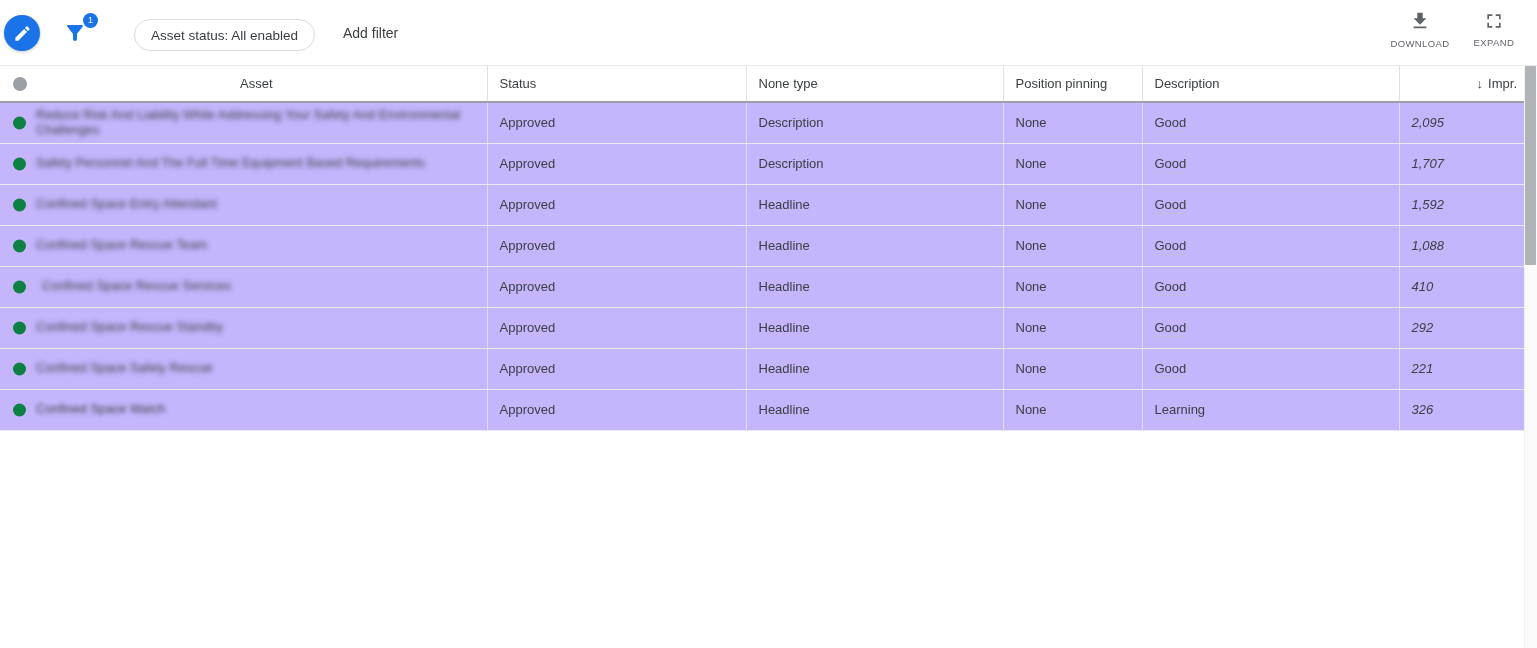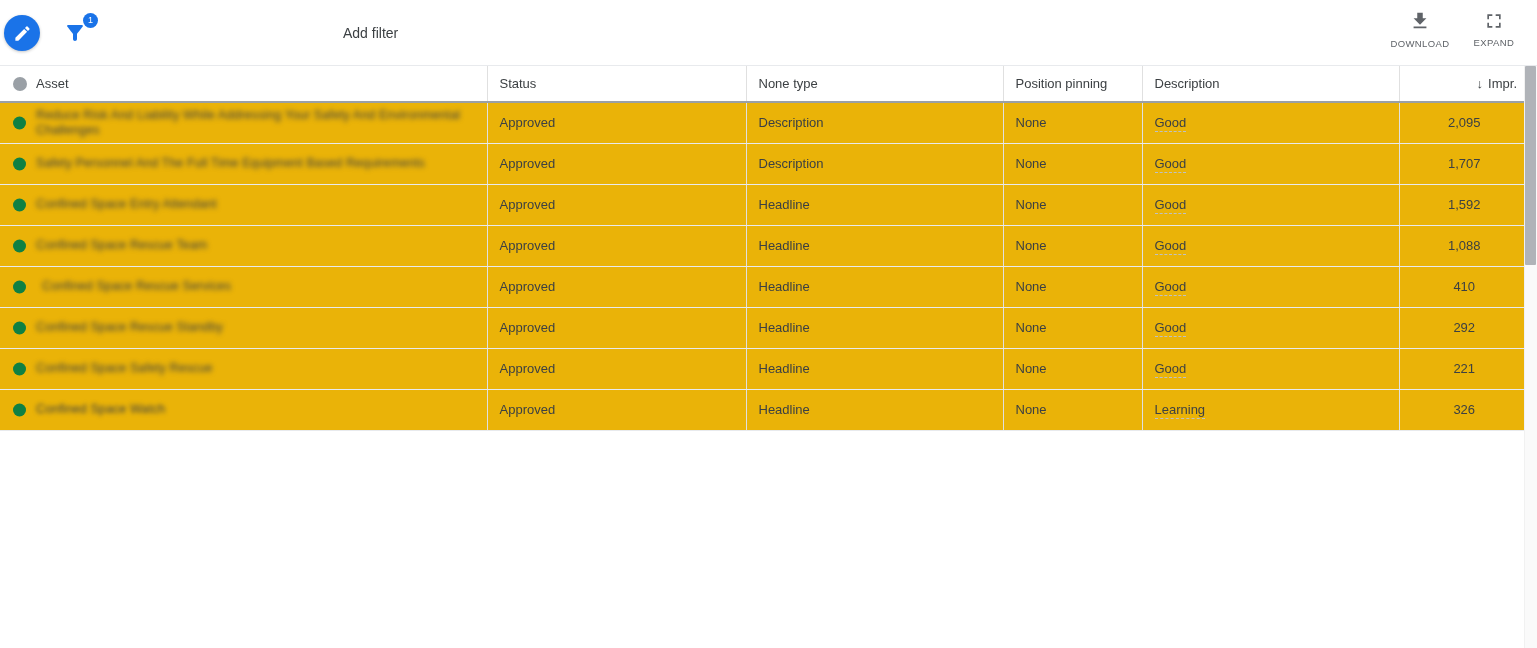--- a/index.html
+++ b/index.html
@@ -114,21 +114,21 @@
     border-right: 1px solid #e0e0e0;
     font-size: 13px;
     font-weight: normal;
     color: #3c4043;
     text-align: left;
     padding: 0 10px 0 12px;
     vertical-align: middle;
     white-space: nowrap;
   }
   .table thead th.num { text-align: right; border-right: none; padding-right: 14px; }
-  .table thead th.asset-h { padding-left: 36px; position: relative; }
+  .table thead th.asset-h { padding-left: 36px; position: relative; text-align: center; }
   .hdr-dot {
     position: absolute;
     left: 13px; top: 50%;
     transform: translateY(-50%);
     width: 14px; height: 14px;
     border-radius: 50%;
     background: #9aa0a6;
   }
   .sort-arrow {
     display: inline-block;
@@ -138,26 +138,27 @@
   }
 
   .table tbody td {
     height: 41px;
     border-bottom: 1px solid #e8eaed;
     border-right: 1px solid #e0e0e0;
     font-size: 13px;
     color: #3c4043;
     padding: 0 10px 0 12px;
     vertical-align: middle;
-    background: #eab308;
+    background: #c4b5fd;
   }
   .table tbody td.num {
-    text-align: center;
+    text-align: left;
     border-right: none;
     padding-right: 14px;
+    font-style: italic;
   }
   .table tbody tr.tall td { height: 41px; }
   .asset-cell {
     position: relative;
     padding-left: 36px !important;
   }
   .row-dot {
     position: absolute;
     left: 13px; top: 50%;
     transform: translateY(-50%);
@@ -217,20 +218,23 @@
       </svg>
     </button>
 
     <div class="filter-icon-wrap">
       <svg width="24" height="24" viewBox="0 0 24 24" style="position:absolute;left:0;top:4px;">
         <path fill="#1a73e8" d="M4.25 5.61C6.27 8.2 10 13 10 13v5c0 1.1.9 2 2 2s2-.9 2-2v-5s3.72-4.8 5.74-7.39c.51-.66.04-1.61-.79-1.61H5.04c-.83 0-1.3.95-.79 1.61z"></path>
       </svg>
       <span class="filter-badge">1</span>
     </div>
 
+    <div class="chip">
+      <span>Asset status: All enabled</span>
+    </div>
 
     <div class="add-filter">
       <span>Add filter</span>
     </div>
 
     <div class="tool-right">
       <div class="tool-btn">
         <svg width="22" height="22" viewBox="0 0 24 24">
           <path fill="#5f6368" d="M19 9h-4V3H9v6H5l7 7 7-7zM5 18v2h14v-2H5z"></path>
         </svg>

